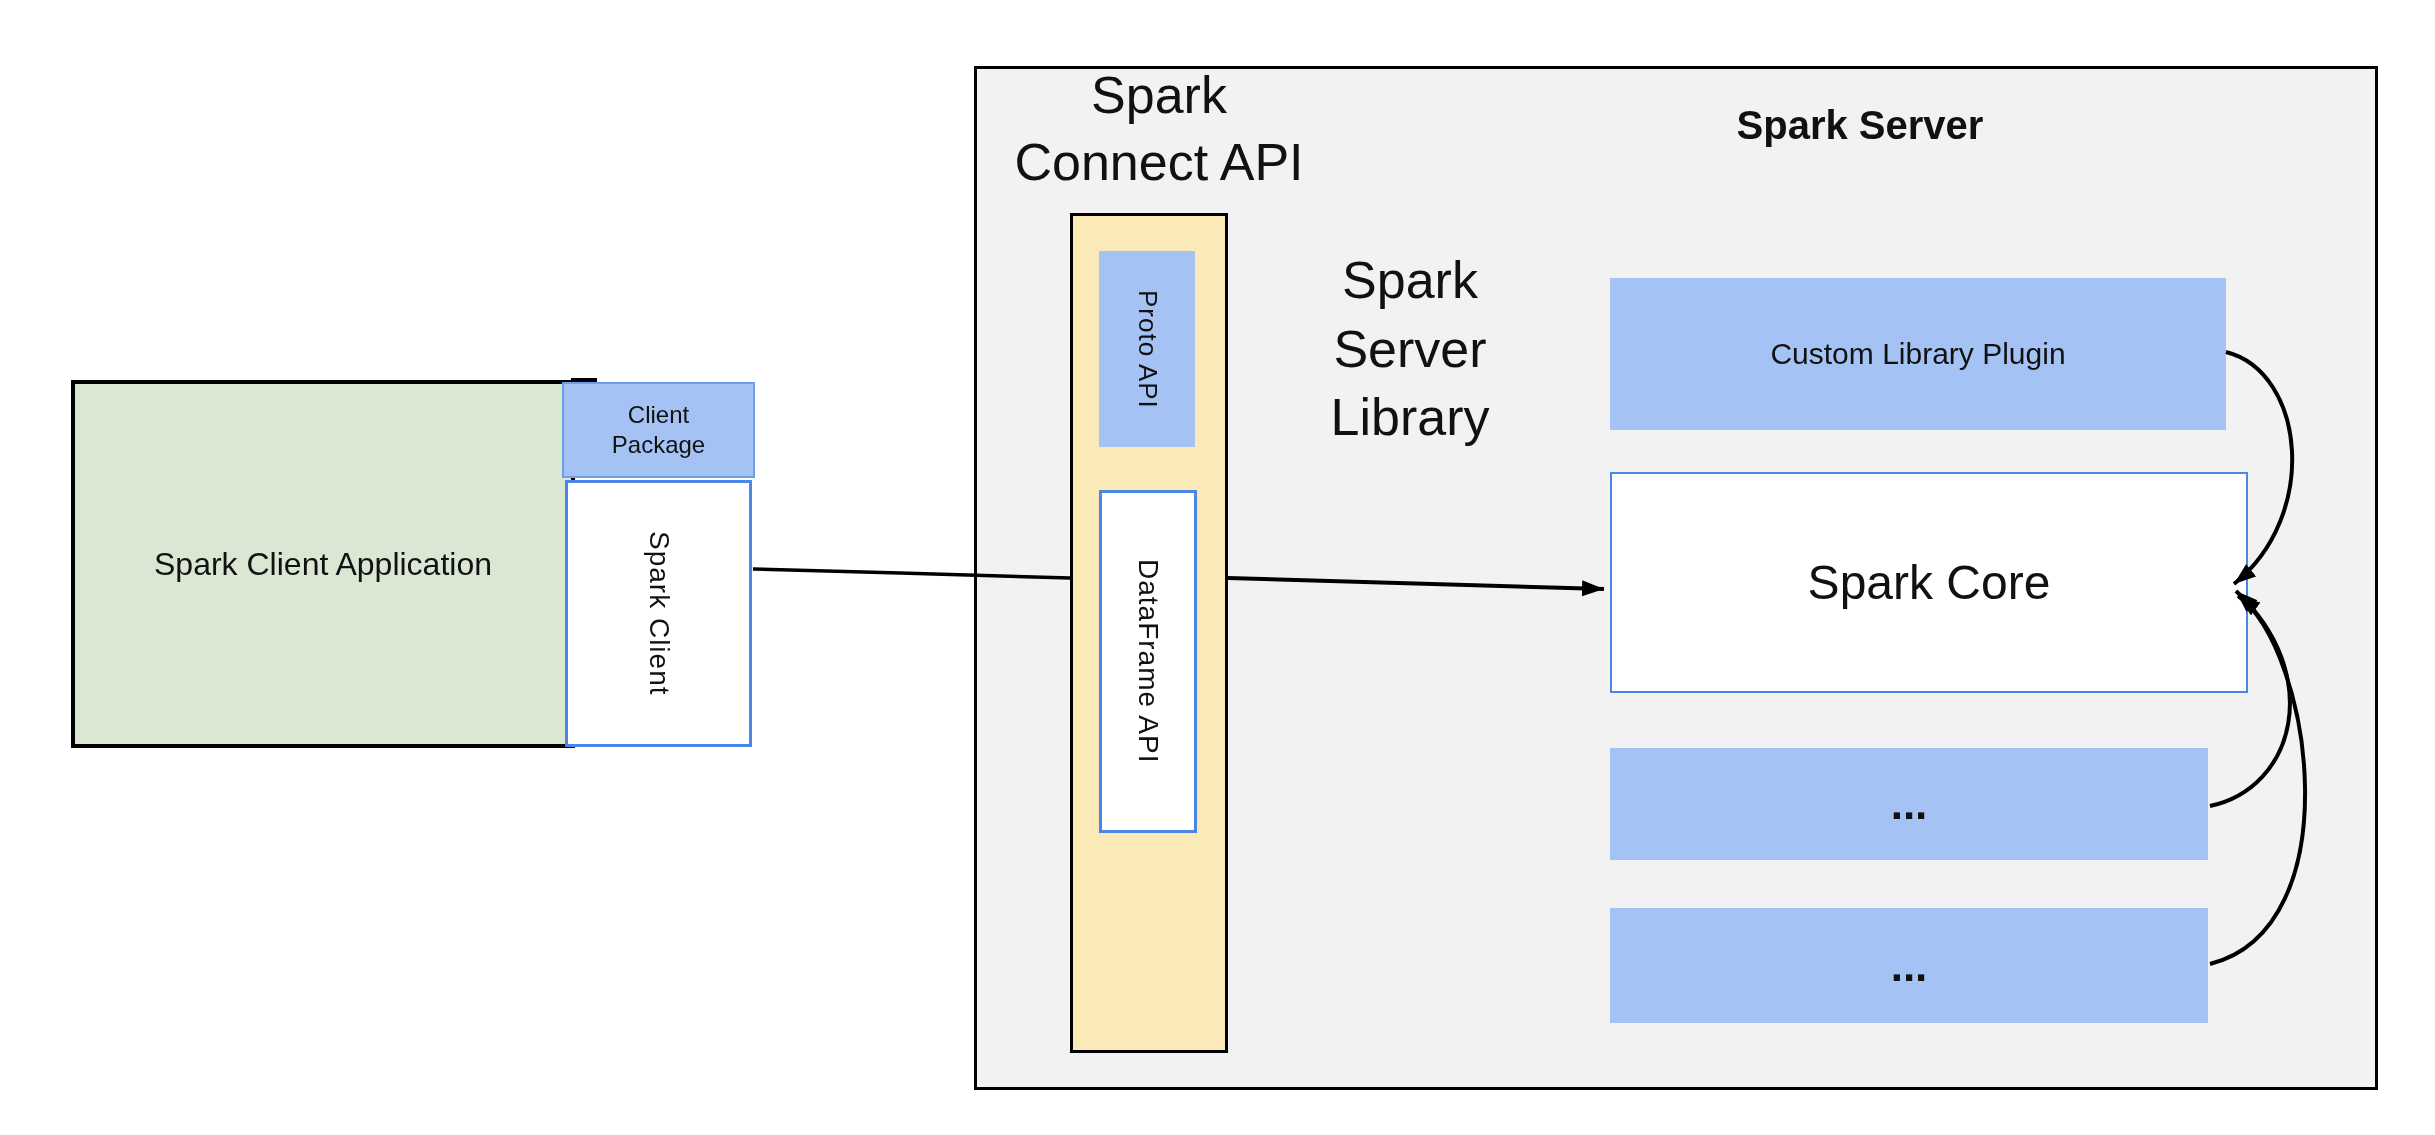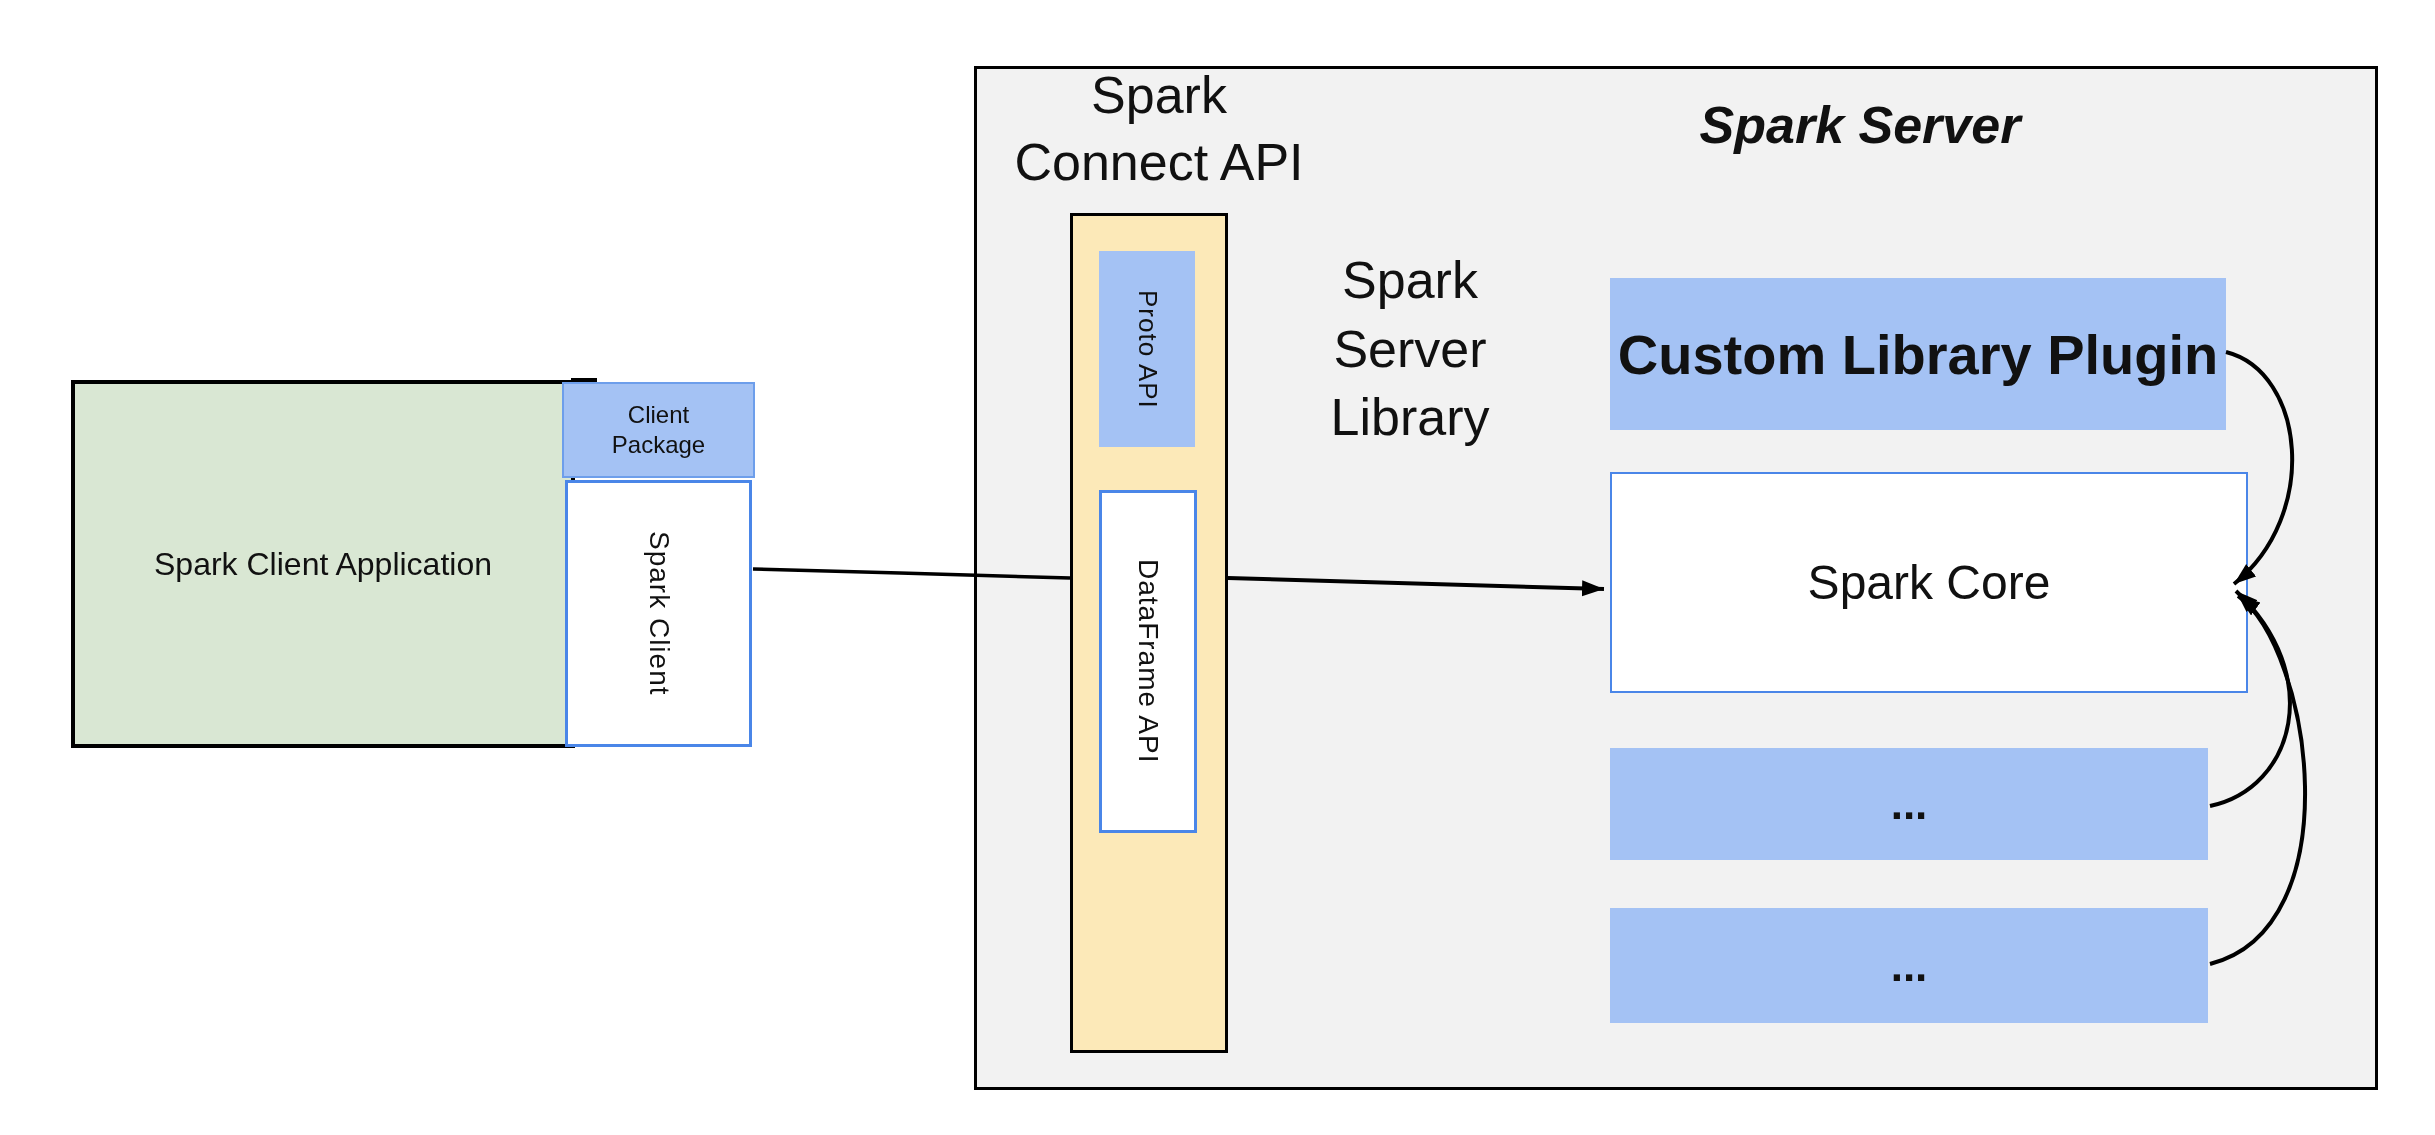--- a/index.html
+++ b/index.html
@@ -16,25 +16,25 @@
   .vtext{writing-mode:vertical-rl;}
   .node-label{line-height:1.25;}
   
   .gray-container{background:var(--gray-fill); border:3px solid var(--line);}
   .green-box{background:var(--green-fill); border:4px solid var(--line); font-size:32px;}
   .client-package{background:var(--blue-fill); border:2px solid var(--blue-border-soft); font-size:24px; line-height:1.3;}
   .spark-client-box{background:#fff; border:3px solid var(--blue-border); font-size:28px; letter-spacing:1px;}
   .yellow-box{background:var(--yellow-fill); border:3px solid var(--line);}
   .proto-api{background:var(--blue-fill); font-size:26px; letter-spacing:1px;}
   .dataframe-api{background:#fff; border:3px solid var(--blue-border); font-size:28px; letter-spacing:1px;}
-  .plugin-box{background:var(--blue-fill); font-size:56px;font-weight:bold;}
+  .plugin-box{background:var(--blue-fill); font-size:30px;}
   .spark-core-box{background:#fff; border:2px solid var(--blue-border); font-size:48px;}
   .module-box{background:var(--blue-fill); font-size:44px; font-weight:bold;}
   .title{font-size:52px; line-height:1.3;}
-  .title-bold{font-size:52px; font-weight:bold;font-style:italic;}
+  .title-bold{font-size:40px; font-weight:bold;}
   .stub{background:var(--line);}
   svg.arrows{position:absolute; left:0; top:0; pointer-events:none;}
 </style>
 </head>
 <body>
 
 <div id="canvas">
 
   <div class="abs gray-container" style="left:974px; top:66px; width:1404px; height:1024px;"></div>
 

